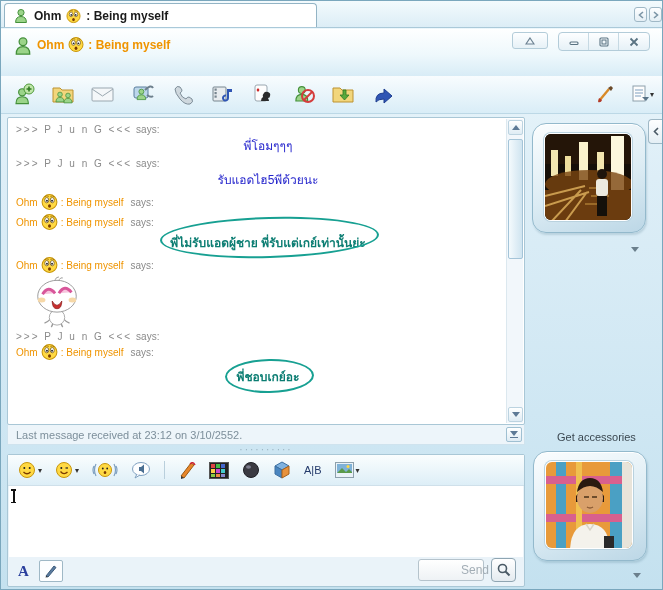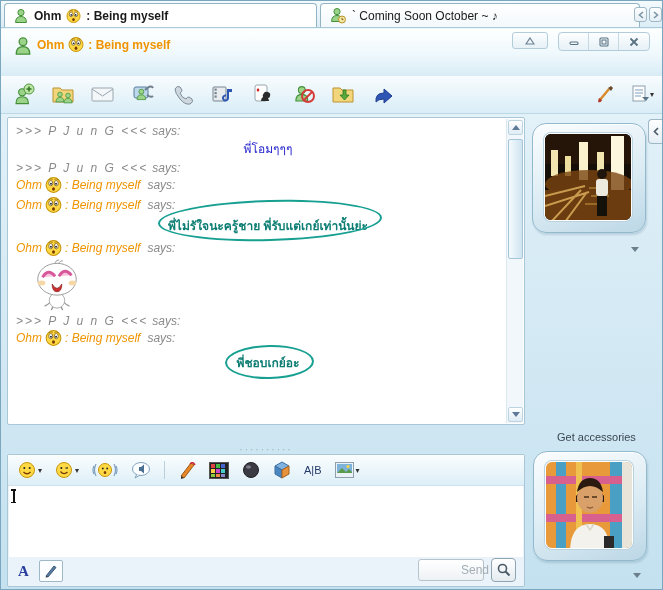--- a/index.html
+++ b/index.html
@@ -44,21 +44,21 @@
     background:linear-gradient(#f8fcfe,#d9edf7); border-bottom:1px solid #bcd8e6; }
   .tb-left { position:absolute; left:8px; top:4px; display:flex; gap:12px; }
   .tb-btn { width:28px; height:28px; display:flex; align-items:center; justify-content:center; border-radius:3px; }
   .tb-right { position:absolute; right:8px; top:4px; display:flex; gap:8px; align-items:center; }
   .dd-arrow { font-size:8px; color:#333; }
 
   
   .chatbox { position:absolute; left:6px; top:116px; width:518px; height:308px;
     background:#ffffff; border:1px solid #a9c7d6; border-radius:2px; }
   .messages { position:absolute; left:0; top:2px; right:18px; bottom:2px; overflow:hidden; padding:4px 0 0 8px; }
-  .author { font-size:12px; color:#8a8a8a; white-space:nowrap;font-style:italic; }
+  .author { font-size:10px; color:#8a8a8a; white-space:nowrap; }
   .author .rname { letter-spacing:2px; }
   .author.self { display:flex; align-items:center; gap:3px; height:20px; }
   .author.self .sname { color:#ef9400; }
   .says { color:#8a8a8a; letter-spacing:0; margin-left:4px; }
   .mtext { font-size:12px; padding:1px 0 3px 14px;text-align:center; }
   .mtext.remote { color:#2323cc; }
   .mtext.self { color:#0b7d72; font-weight:bold; }
   .circled { position:relative; display:inline-block; }
   .ink { position:absolute; border:2px solid #17a092; border-radius:50%; pointer-events:none; }
 
@@ -152,28 +152,20 @@
     <div class="tab tab1 active">
       <svg width="16" height="16" viewBox="0 0 16 16">
           <use href="#sym-buddy"></use>
         </svg>
       <span>Ohm</span>
       <svg width="15" height="16" viewBox="0 0 16 17">
           <use href="#sym-emo"></use>
         </svg>
       <span>: Being myself</span>
     </div>
-    <div class="tab tab2">
-      <svg width="18" height="17" viewBox="0 0 18 17">
-        <use href="#sym-buddy"></use>
-        <circle cx="13" cy="12.5" r="3.5" fill="#f6e9a6" stroke="#b5912a" stroke-width="1"></circle>
-        <path d="M13 10.8 v1.8 h1.4" stroke="#7a5d12" stroke-width="1" fill="none"></path>
-      </svg>
-      <span>` Coming Soon October ~ ♪</span>
-    </div>
     <div class="tabnav">
       <div class="nbtn">
         <svg width="6" height="8" viewBox="0 0 6 8">
             <path d="M5 1 L1.5 4 L5 7" stroke="#7b95a6" stroke-width="1.6" fill="none"></path>
           </svg>
       </div>
       <div class="nbtn">
         <svg width="6" height="8" viewBox="0 0 6 8">
             <path d="M1 1 L4.5 4 L1 7" stroke="#7b95a6" stroke-width="1.6" fill="none"></path>
           </svg>
@@ -321,20 +313,21 @@
   <div class="chatbox">
     <div class="messages">
 
       <div>
         <div class="author"><span class="rname">&gt;&gt;&gt; P J u n G &lt;&lt;&lt;</span><span class="says">says:</span></div>
         <div class="mtext remote">พี่โอมๆๆๆ</div>
       </div>
 
       <div>
         <div class="author"><span class="rname">&gt;&gt;&gt; P J u n G &lt;&lt;&lt;</span><span class="says">says:</span></div>
+        <div class="mtext remote">รับแอดไฮ5พีด้วยนะ</div>
       </div>
 
       <div>
         <div class="author self">
           <span class="sname">Ohm</span>
           <svg width="17" height="18" viewBox="0 0 16 17">
               <use href="#sym-emo"></use>
             </svg>
           <span class="sname">: Being myself</span>
           <span class="says">says:</span>
@@ -345,21 +338,21 @@
         <div class="author self">
           <span class="sname">Ohm</span>
           <svg width="17" height="18" viewBox="0 0 16 17">
               <use href="#sym-emo"></use>
             </svg>
           <span class="sname">: Being myself</span>
           <span class="says">says:</span>
         </div>
         <div class="mtext self">
           <span class="circled">
-            <span>พี่ไม่รัใจนะครู้ชาย พี่รับแต่เกย์เท่านั้นย่ะ</span>
+            <span>พี่ไม่รับแอดผู้ชาย พี่รับแต่เกย์เท่านั้นย่ะ</span>
             <span class="ink" style="left:-10px; right:-14px; top:-16px; bottom:-6px; transform:rotate(-1.5deg);"></span>
           </span>
         </div>
       </div>
 
       <div>
         <div class="author self">
           <span class="sname">Ohm</span>
           <svg width="17" height="18" viewBox="0 0 16 17">
               <use href="#sym-emo"></use>
@@ -408,20 +401,27 @@
       <div class="sb-btn sb-up">
           <div class="tri-up"></div>
         </div>
       <div class="sb-thumb"></div>
       <div class="sb-btn sb-down">
           <div class="tri-down"></div>
         </div>
     </div>
   </div>
 
+  <div class="statusbar">
+    <span>Last message received at 23:12 on 3/10/2552.</span>
+    <div class="jump-btn">
+      <div class="tri-down" style="border-top-color:#5e7a96;"></div>
+      <div class="bar"></div>
+    </div>
+  </div>
 
   <div class="splitter">
       <span>··········</span>
     </div>
 
   <div class="composer">
     <div class="ctoolbar">
       <div class="cbtn">
         <svg width="18" height="18" viewBox="0 0 18 18">
           <circle cx="9" cy="9" r="7.5" fill="#ffd943" stroke="#c8960c"></circle>

